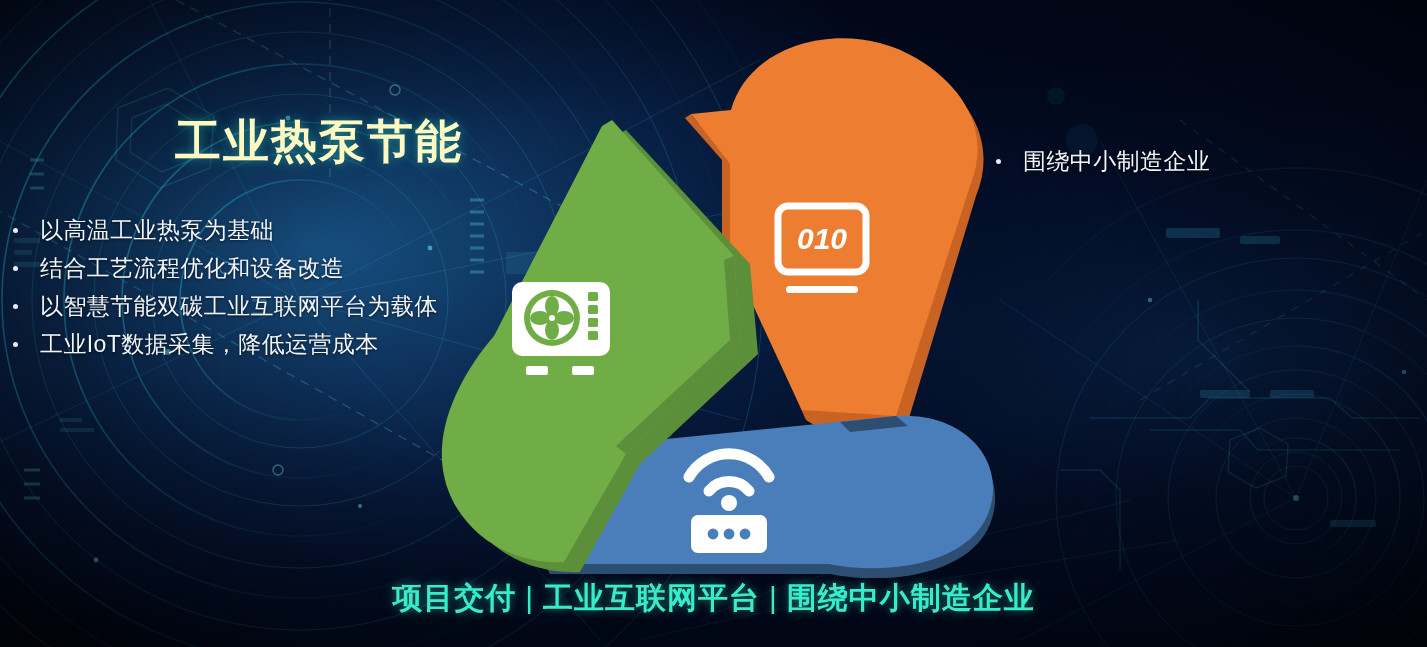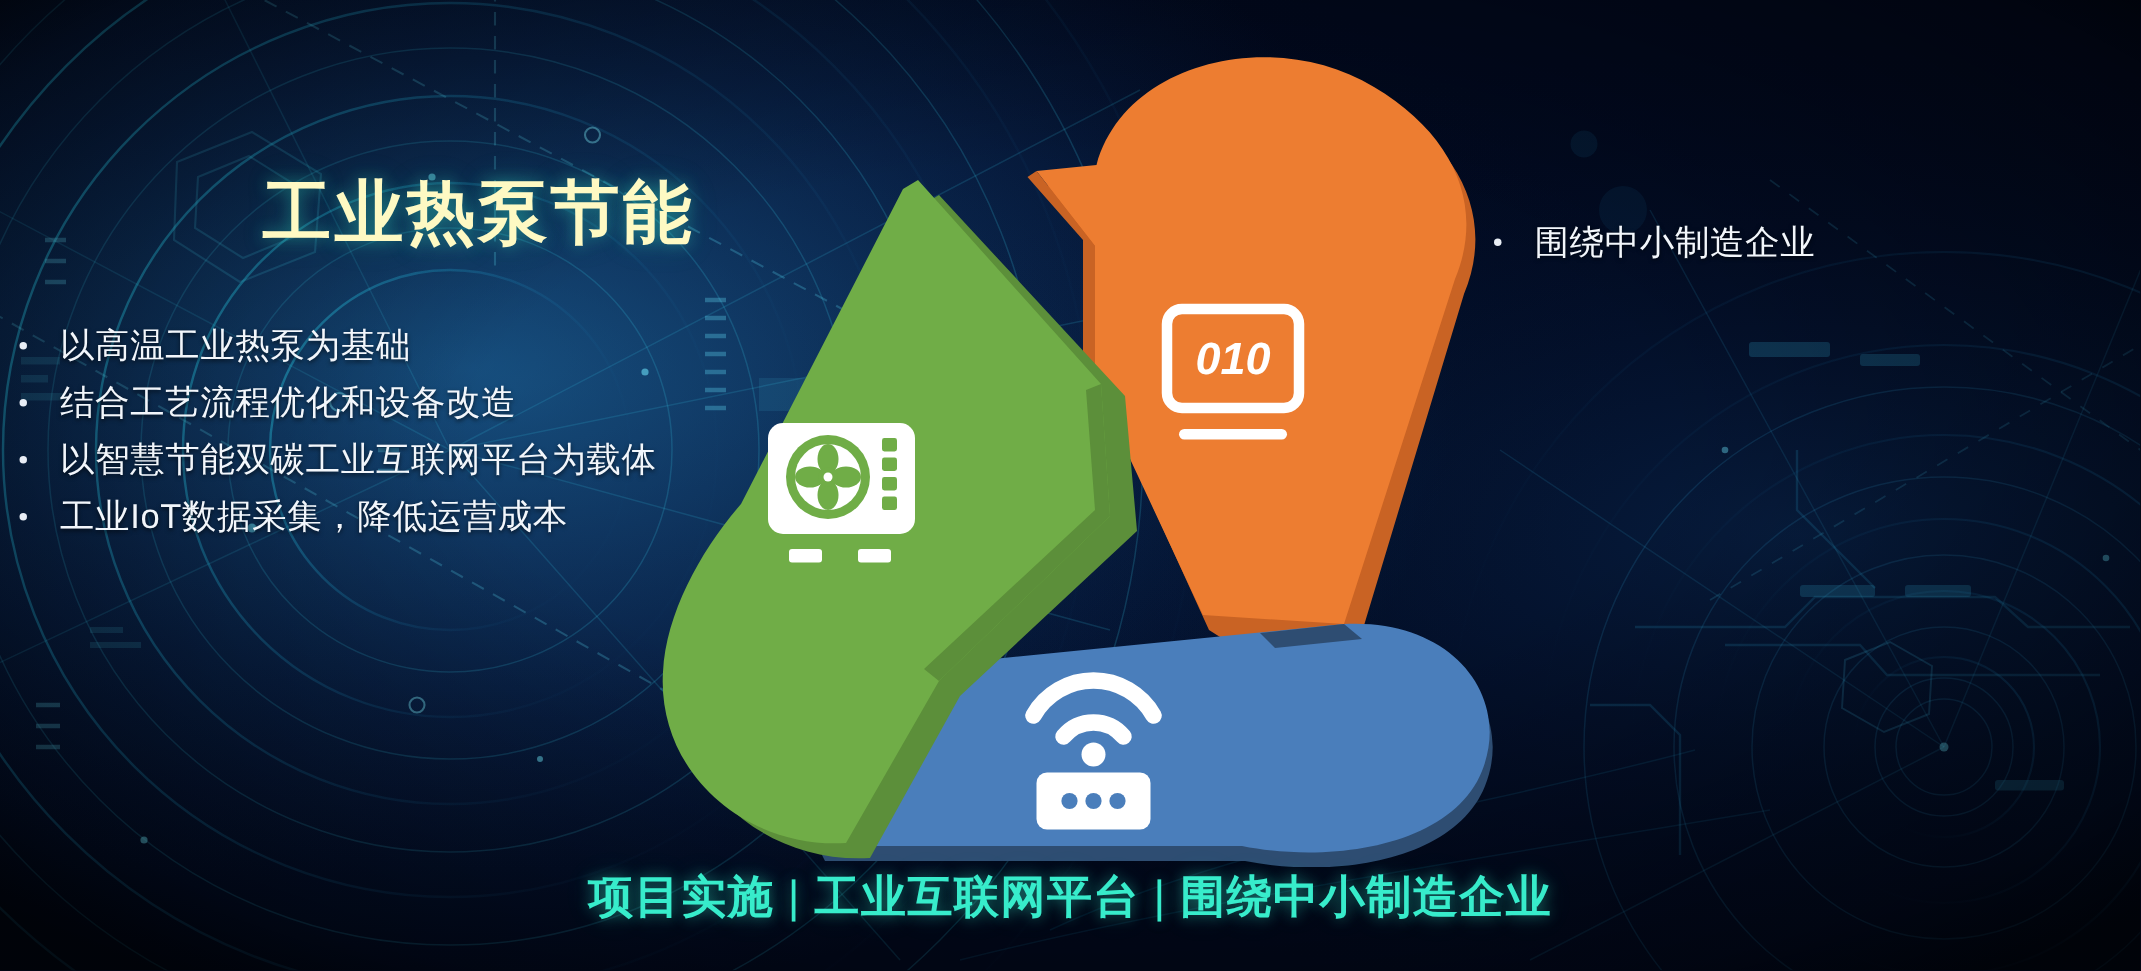--- a/index.html
+++ b/index.html
@@ -427,16 +427,16 @@
   <div class="panel" id="panel-right">
     <ul class="bullets">
       <li>
         <span class="dot"></span>
         <span>围绕中小制造企业</span>
       </li>
     </ul>
   </div>
 
   <div id="footer-caption">
-    <span>项目实施</span><span class="sep">|</span><span>工业互联网平台</span><span class="sep">|</span><span>围绕中小制造企业</span>
+    <span>项目交付</span><span class="sep">|</span><span>工业互联网平台</span><span class="sep">|</span><span>围绕中小制造企业</span>
   </div>
 
 </div>
 
 </body></html>

